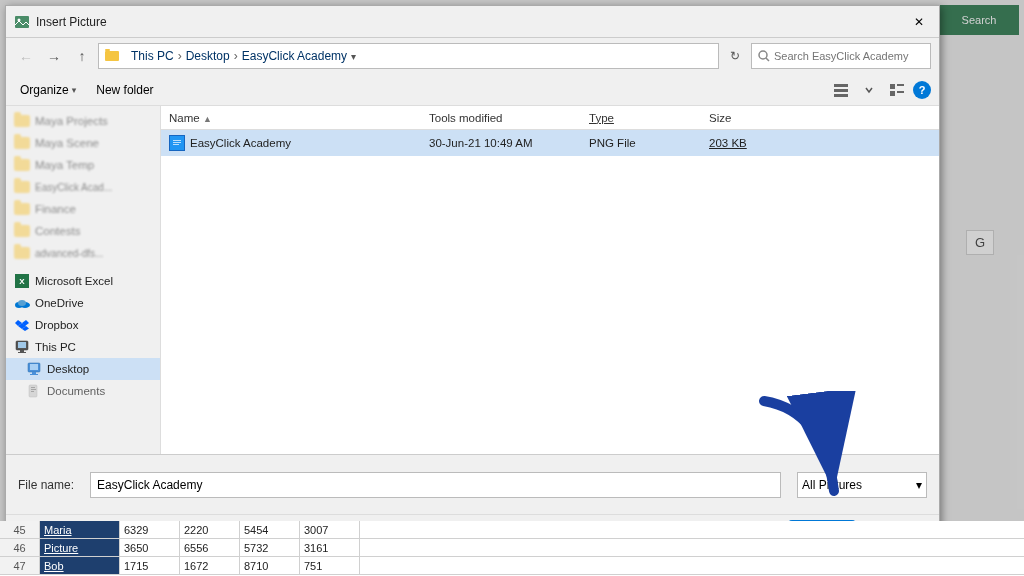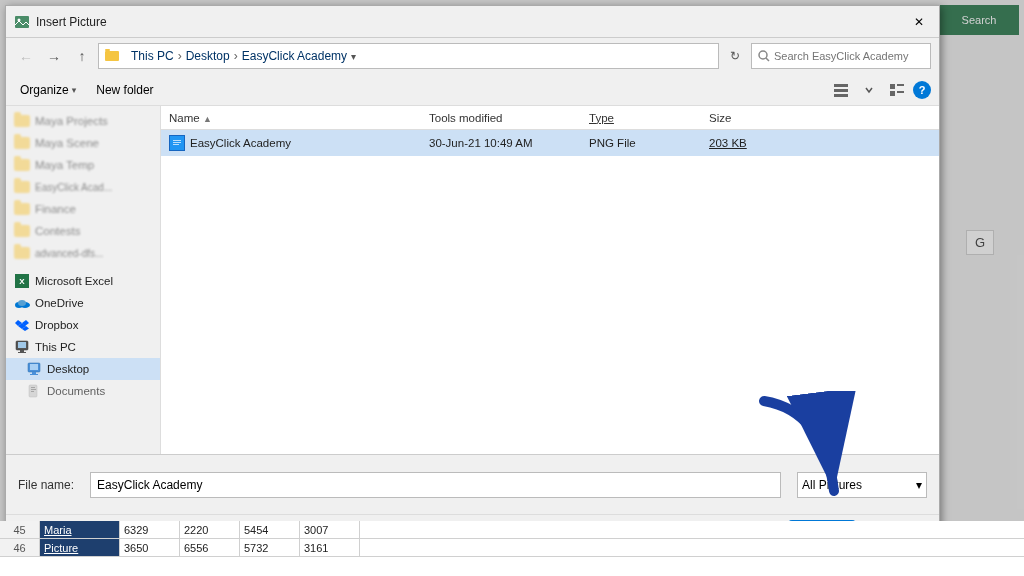--- a/index.html
+++ b/index.html
@@ -844,13 +844,21 @@
     <div class="excel-cell data">3007</div>
   </div>
   <div class="excel-row">
     <div class="excel-cell row-id">46</div>
     <div class="excel-cell blue-text">Picture</div>
     <div class="excel-cell data">3650</div>
     <div class="excel-cell data">6556</div>
     <div class="excel-cell data">5732</div>
     <div class="excel-cell data">3161</div>
   </div>
+  <div class="excel-row">
+    <div class="excel-cell row-id">47</div>
+    <div class="excel-cell blue-text">Bob</div>
+    <div class="excel-cell data">1715</div>
+    <div class="excel-cell data">1672</div>
+    <div class="excel-cell data">8710</div>
+    <div class="excel-cell data">751</div>
+  </div>
 </div>
 
 </body></html>

